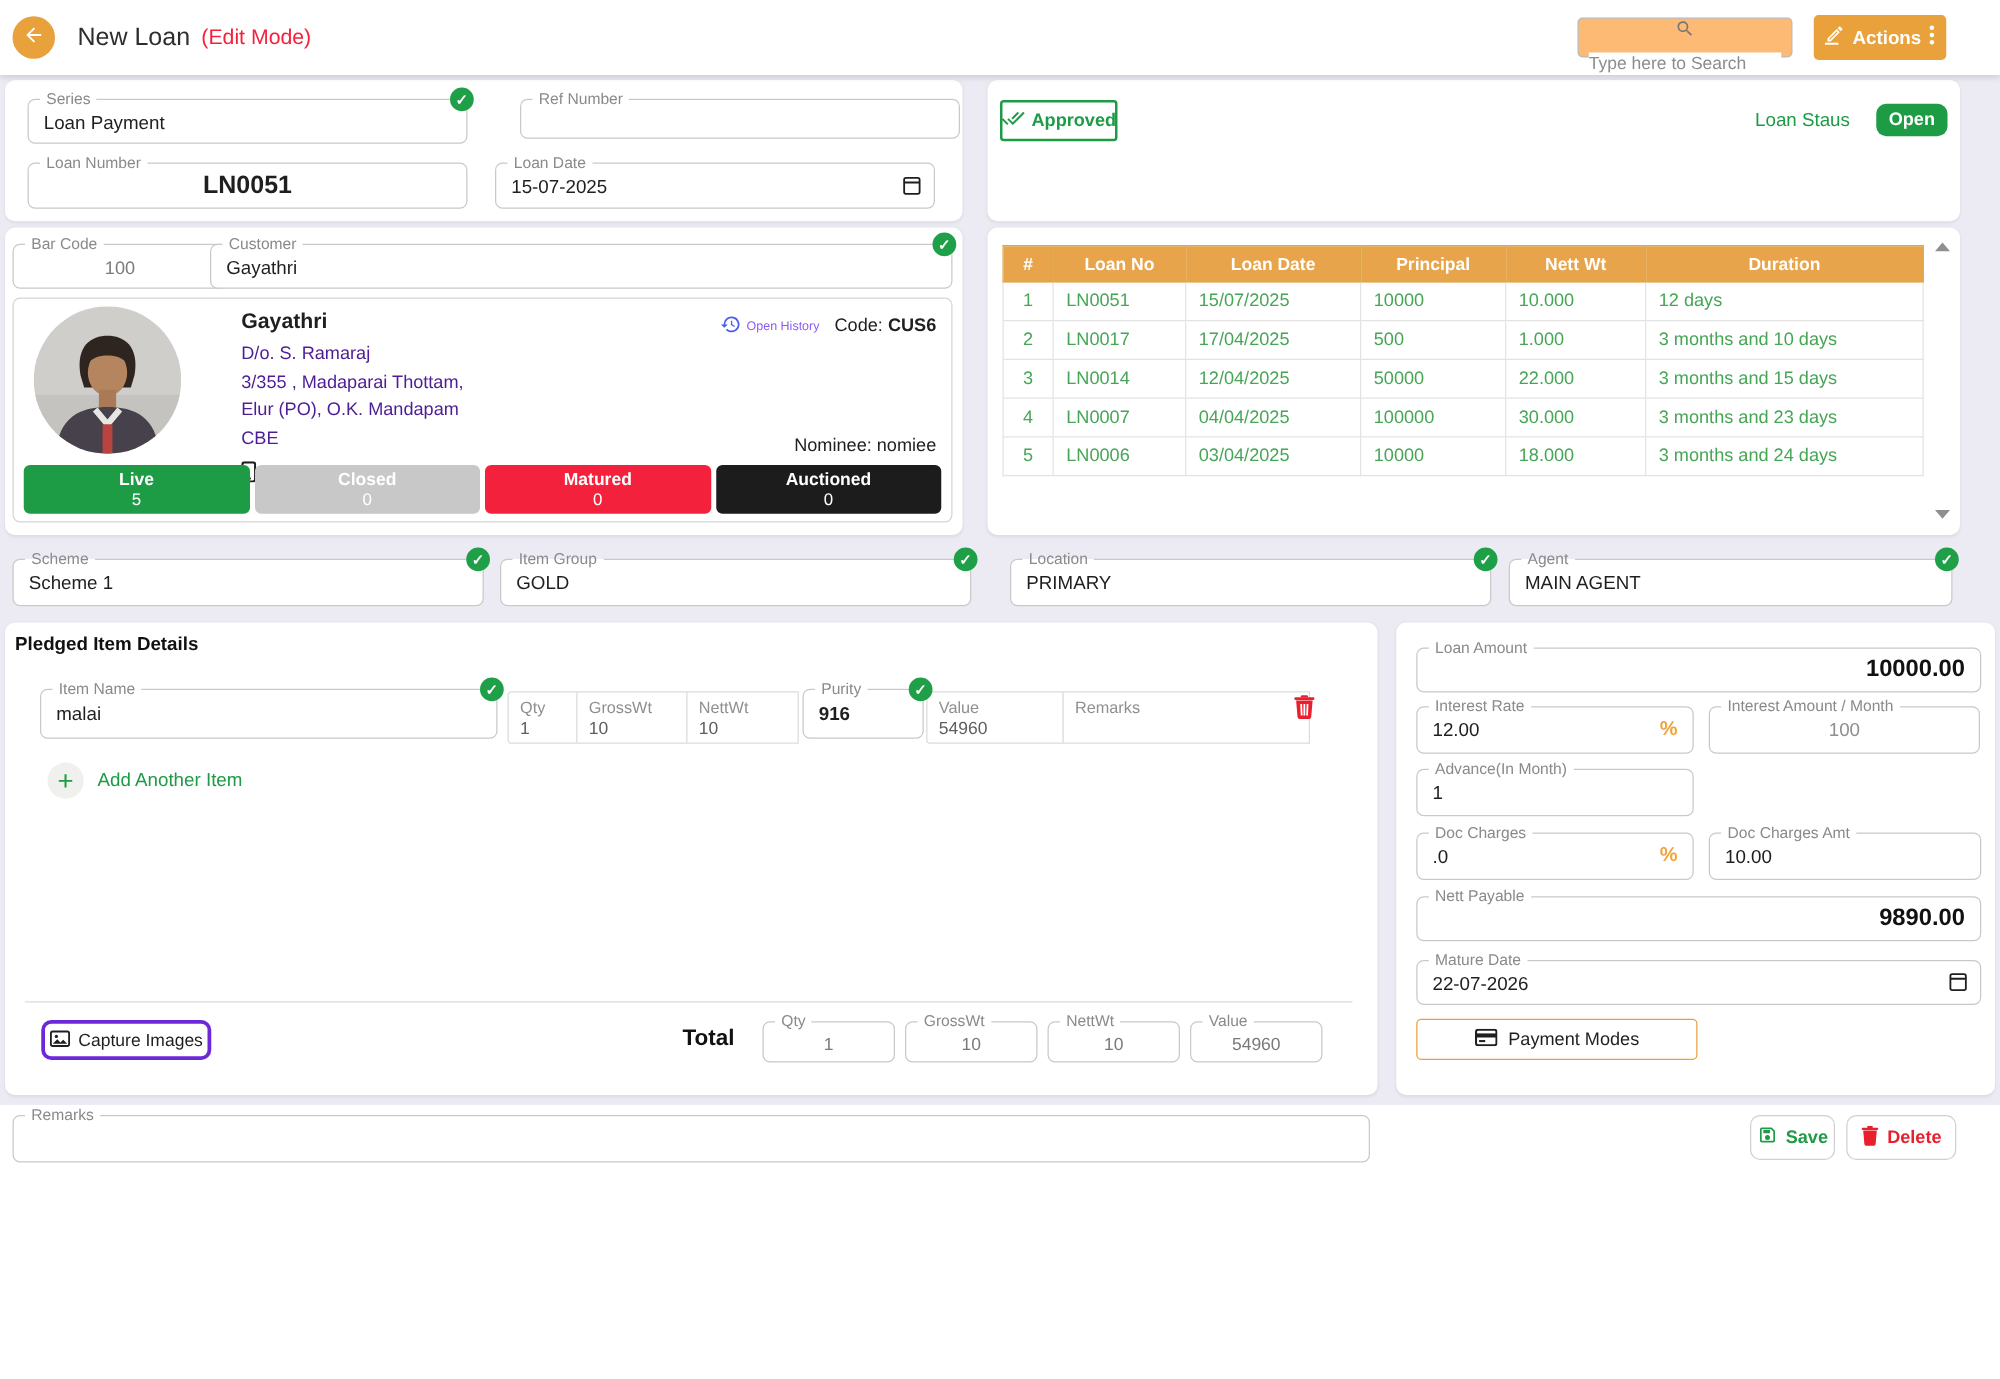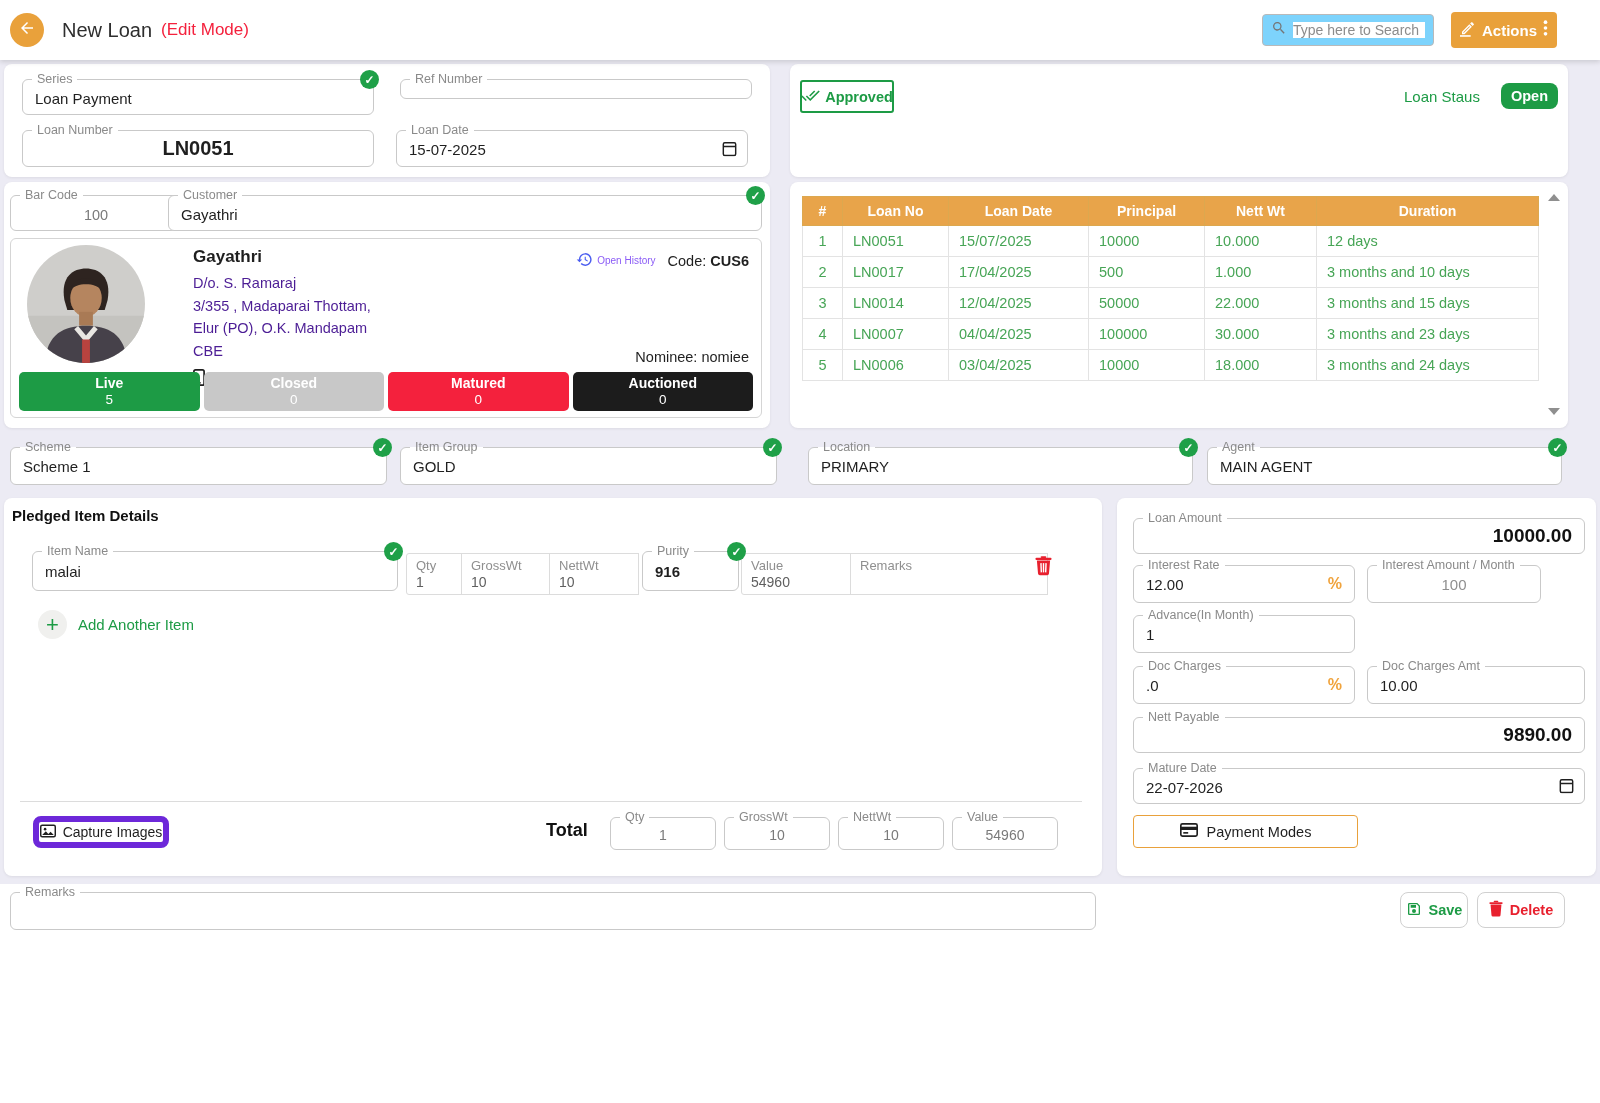--- a/index.html
+++ b/index.html
@@ -13,22 +13,22 @@
 
   
   .topbar { position:absolute; left:0; top:0; width:1600px; height:60px; background:#fff;
             box-shadow:0 2px 5px rgba(0,0,0,.14); z-index:5;text-decoration:underline; }
   .backbtn { position:absolute; left:10px; top:13px; width:34px; height:34px; border-radius:50%;
              background:#e9a13b; display:flex; align-items:center; justify-content:center; cursor:pointer; }
   .titlewrap { position:absolute; left:62px; top:0; height:60px; display:flex; align-items:center; gap:9px; }
   .pagetitle { font-size:20px; font-weight:500; color:#2e2e2e; }
   .editmode { font-size:17px; color:#f4213d; }
   .searchbox { position:absolute; left:1262px; top:14px; width:172px; height:32px;
-               border:1px solid #b9b9b9; border-radius:4px; background:#7dd3fc;
-               display:flex; align-items:center; padding:0 8px; gap:6px; }
+               border:1px solid #b9b9b9; border-radius:4px; background:#fdba74;
+               display:flex; align-items:center; padding:0 8px; gap:6px;flex-direction:column; }
   .searchbox input { border:none; outline:none; width:100%; font-size:14px; color:#333;
                      font-family:"Liberation Sans", sans-serif; }
   .searchbox input::placeholder { color:#8c8c8c; }
   .actionsbtn { position:absolute; left:1451px; top:12px; width:106px; height:36px; background:#e9a13b;
                 border-radius:4px; display:flex; align-items:center; justify-content:space-between;
                 padding:0 9px; color:#fff; cursor:pointer; }
   .actionsbtn .albl { font-size:15px; font-weight:600; }
 
   
   .card { position:absolute; background:#fff; border-radius:8px; box-shadow:0 1px 3px rgba(0,0,0,.07); }
@@ -98,21 +98,21 @@
   .mini { border:1px solid #dcdcdc; background:#fff; padding:4px 9px; margin-left:-1px; height:42px; }
   .mini:first-child { margin-left:0; border-radius:3px 0 0 3px; }
   .mini .ml { font-size:13px; color:#8f8f8f; line-height:16px; }
   .mini .mv { font-size:14px; color:#5f5f5f; line-height:17px; }
   .addrow { position:absolute; left:34px; top:112px; display:flex; align-items:center; gap:11px; cursor:pointer; }
   .addcircle { width:29px; height:29px; border-radius:50%; background:#f0f0ee; color:#1d9b45;
                font-size:22px; font-weight:400; display:flex; align-items:center; justify-content:center; }
   .addlbl { color:#1d9b45; font-size:15px; }
   .pdivider { position:absolute; left:16px; right:20px; top:303px; border-top:1px solid #dcdcdc; }
   .capturebtn { position:absolute; left:29px; top:318px; width:136px; height:32px; background:#fff;
-                border:6px solid #6d28d9; border-radius:8px; display:flex; align-items:center;
+                border:3px solid #6d28d9; border-radius:8px; display:flex; align-items:center;
                 justify-content:center; gap:7px; font-size:14px; cursor:pointer; }
   .totallbl { position:absolute; left:542px; top:322px; font-size:18px; font-weight:700; color:#111; }
 
   
   .pmbtn { position:absolute; left:16px; top:317px; width:225px; height:33px; background:#fff;
            border:1px solid #e9a13b; border-radius:4px; display:flex; align-items:center;
            justify-content:center; gap:9px; font-size:14.5px; cursor:pointer; }
 
   
   .footer { position:absolute; left:0; top:884px; width:1600px; height:219px; background:#fff; }
@@ -164,21 +164,21 @@
       </span>
     </div>
   </div>
 
   <div class="card" style="left:4px; top:64px; width:766px; height:113px;">
     <div class="fld" style="left:18px; top:15px; width:352px; height:36px;">
       <label>Series</label>
       <div class="v">Loan Payment</div>
       <span class="chk">✓</span>
     </div>
-    <div class="fld" style="left:396px; top:15px; width:352px; height:20px;">
+    <div class="fld" style="left:412px; top:15px; width:352px; height:32px;">
       <label>Ref Number</label>
       <input style="">
     </div>
     <div class="fld" style="left:18px; top:66px; width:352px; height:37px;">
       <label>Loan Number</label>
       <div class="v bold">LN0051</div>
     </div>
     <div class="fld" style="left:392px; top:66px; width:352px; height:37px;">
       <label>Loan Date</label>
       <div class="v">15-07-2025</div>
@@ -460,21 +460,21 @@
     <div class="fld" style="left:16px; top:20px; width:452px; height:36px;">
       <label>Loan Amount</label>
       <div class="v bignum">10000.00</div>
     </div>
 
     <div class="fld" style="left:16px; top:67px; width:222px; height:38px;">
       <label>Interest Rate</label>
       <div class="v">12.00</div>
       <span class="pct">%</span>
     </div>
-    <div class="fld" style="left:250px; top:67px; width:174px; height:38px;">
+    <div class="fld" style="left:250px; top:67px; width:217px; height:38px;">
       <label>Interest Amount / Month</label>
       <div class="v grayc">100</div>
     </div>
 
     <div class="fld" style="left:16px; top:117px; width:222px; height:38px;">
       <label>Advance(In Month)</label>
       <div class="v">1</div>
     </div>
 
     <div class="fld" style="left:16px; top:168px; width:222px; height:38px;">

